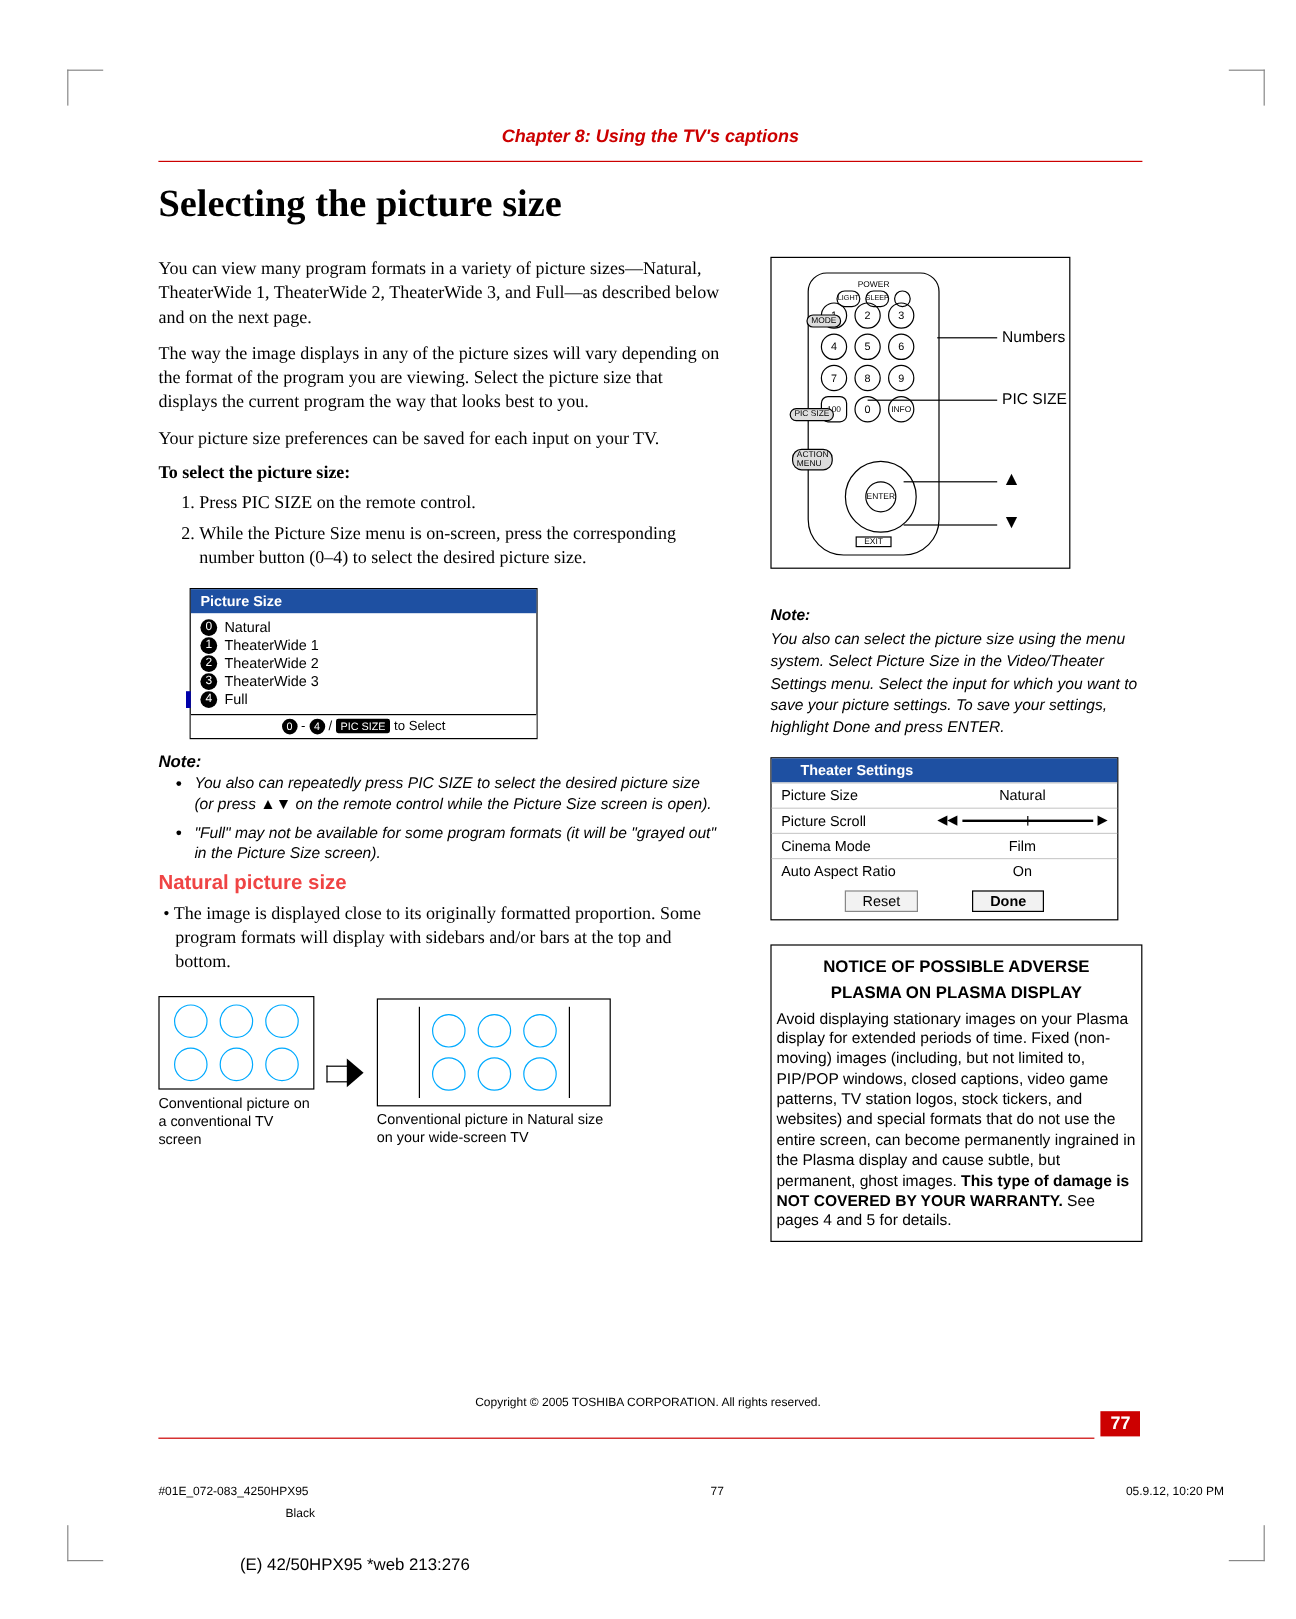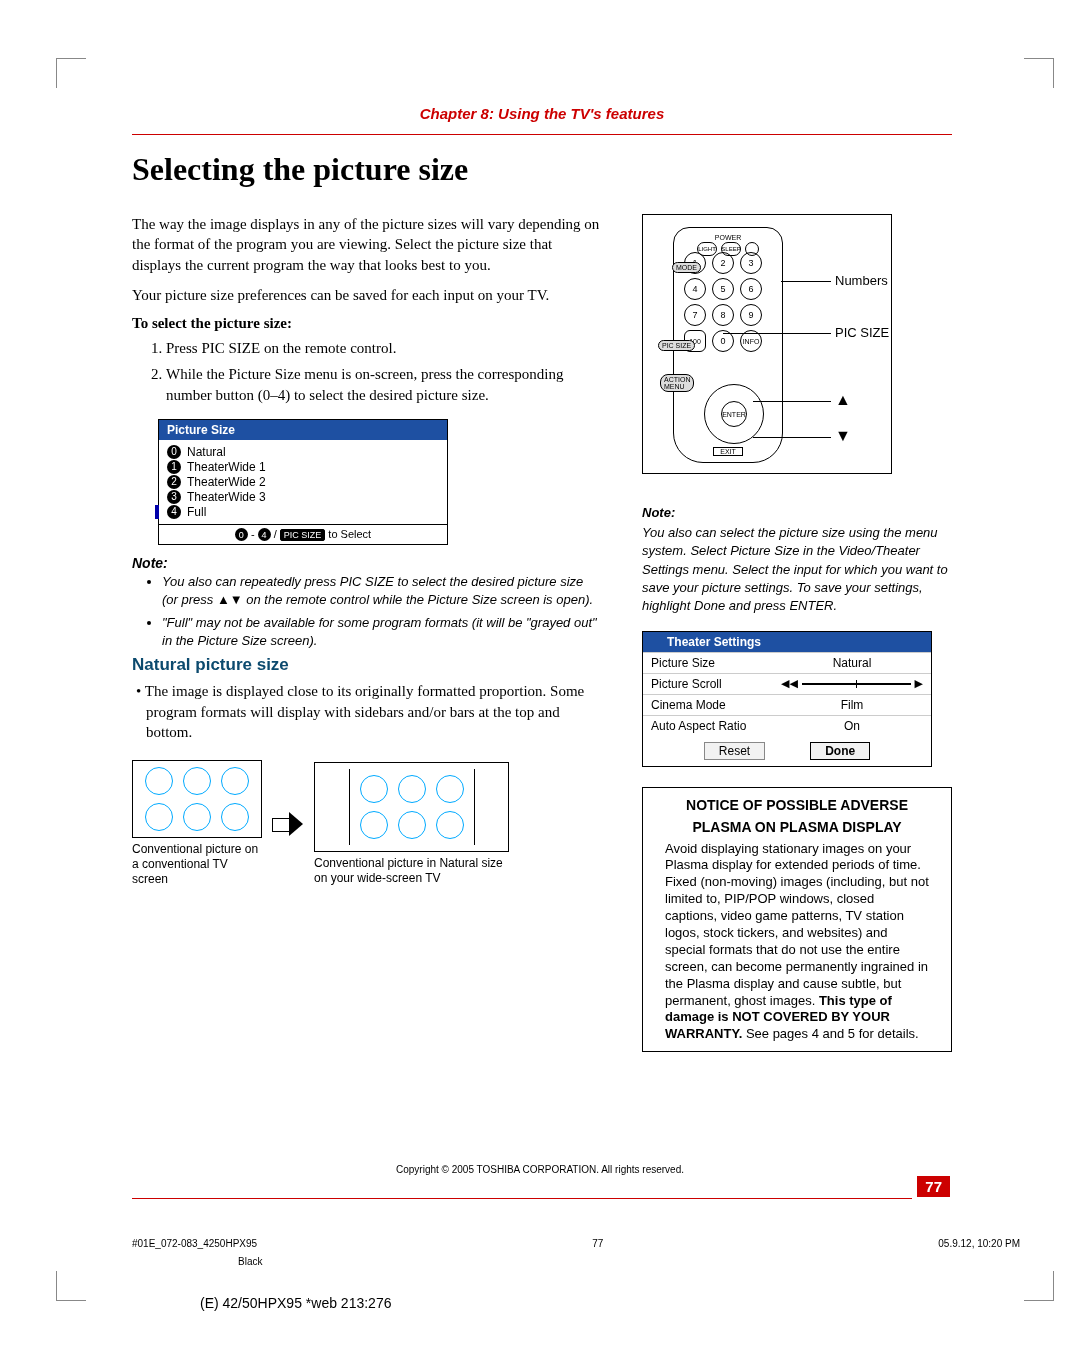--- a/index.html
+++ b/index.html
@@ -77,21 +77,21 @@
   .osd-footer .badge { display:inline-flex; width:13px;height:13px;border-radius:50%;background:#000;color:#fff;font-size:9px;align-items:center;justify-content:center;}
   .osd-footer .picsize-pill {
     display:inline-block; border:1px solid #000; background:#000; color:#fff;
     border-radius:2px; padding:0 3px; font-size:9px;
   }
 
   .note-hd { font-family: Arial, sans-serif; font-weight: bold; font-style: italic; font-size: 14px; margin: 10px 0 2px 0; }
   ul.note-list { list-style: disc; margin-left: 30px; }
   ul.note-list li { font-style: italic; font-family: Arial, sans-serif; font-size: 13px; line-height: 1.35; margin-bottom: 6px; }
 
-  h3.red-sub { font-family: Arial, sans-serif; color: #0c4a6e; font-weight: bold; font-size: 17px; margin-top: 4px; margin-bottom: 6px; }
+  h3.red-sub { font-family: Arial, sans-serif; color: #ef4444; font-weight: bold; font-size: 17px; margin-top: 4px; margin-bottom: 6px; }
   .bullet-p { font-size: 15px; line-height: 1.35; margin-left: 14px; text-indent: -10px; }
 
   .tv-figs { display:flex; align-items:center; gap:10px; margin-top:18px; }
   .tv-frame { border:1px solid #000; padding:6px; display:flex; flex-direction:column; gap:8px; align-items:center; }
   .tv-row { display:flex; gap:10px;}
   .tv-frame.wide { width:195px; }
   .tv-frame.narrow { width:130px; }
   .tv-frame.wide .inner { border-left:1px solid #000;border-right:1px solid #000; padding:6px 10px; display:flex;flex-direction:column;gap:8px;align-items:center;}
   .circ { width:28px;height:28px;border:1px solid #00aaff;border-radius:50%; }
   .arrow-shape {
@@ -135,48 +135,49 @@
   .osd2 .tc{padding:3px 8px;}
   .osd2 .tc.l{width:130px;}
   .osd2 .tc.r{flex:1;text-align:center;}
   .osd2 .slider{display:flex;align-items:center;gap:4px;font-size:11px;}
   .osd2 .slider .track{flex:1;height:2px;background:#000;position:relative;}
   .osd2 .slider .track::after{content:"";position:absolute;left:50%;top:-3px;width:1px;height:8px;background:#000;}
   .osd2 .btnrow{display:flex;gap:45px;justify-content:center;padding:6px 0;}
   .osd2 .obtn{border:1px solid #888;padding:1px 14px;font:12px Arial;background:#f2f2f2;}
   .osd2 .obtn.active{font-weight:bold;border-color:#000;}
 
-  .notice-box{border:1px solid #000;padding:8px 22px;margin-top:20px;font:13px/1.3 Arial;}
+  .notice-box{border:1px solid #000;padding:8px 4px;margin-top:20px;font:13px/1.3 Arial;}
   .notice-box .nh{display:block;text-align:center;font-weight:bold;font-size:14px;margin-bottom:4px;}
 
   .copyright{position:absolute;bottom:174px;left:0;width:100%;text-align:center;font:10px Arial;color:#000;}
   .pagenum{position:absolute;bottom:152px;right:130px;background:#c00;color:#fff;font:bold 15px Arial;padding:2px 8px;}
   .hr-bottom{position:absolute;bottom:150px;left:132px;width:780px;border:none;border-top:1px solid #c00;}
 
   .preflight{position:absolute;bottom:100px;left:132px;right:60px;font:10px Arial;color:#000;display:flex;justify-content:space-between;}
   .preflight2{position:absolute;bottom:82px;left:238px;font:10px Arial;}
   .bookline{position:absolute;bottom:38px;left:200px;font:14px Arial;}
 </style>
 </head>
 <body>
 
 <div class="crop-mark crop-tl"></div>
 <div class="crop-mark crop-tr"></div>
 <div class="crop-mark crop-bl"></div>
 <div class="crop-mark crop-br"></div>
 
 <div class="page">
-  <div class="chapter-title">Chapter 8: Using the TV's features</div>
+  <div class="chapter-title">Chapter 8: Using the TV's captions</div>
   <hr class="hr-red">
 
   <h1 class="main-title">Selecting the picture size</h1>
 
   <div class="cols">
 
     <div class="left-col">
+      <p class="body">You can view many program formats in a variety of picture sizes—Natural, TheaterWide 1, TheaterWide 2, TheaterWide 3, and Full—as described below and on the next page.</p>
       <p class="body">The way the image displays in any of the picture sizes will vary depending on the format of the program you are viewing. Select the picture size that displays the current program the way that looks best to you.</p>
       <p class="body">Your picture size preferences can be saved for each input on your TV.</p>
 
       <p class="bold-hd">To select the picture size:</p>
       <ol class="num-list">
         <li>Press PIC SIZE on the remote control.</li>
         <li>While the Picture Size menu is on-screen, press the corresponding number button (0–4) to select the desired picture size.</li>
       </ol>
 
       <div class="osd-box">

